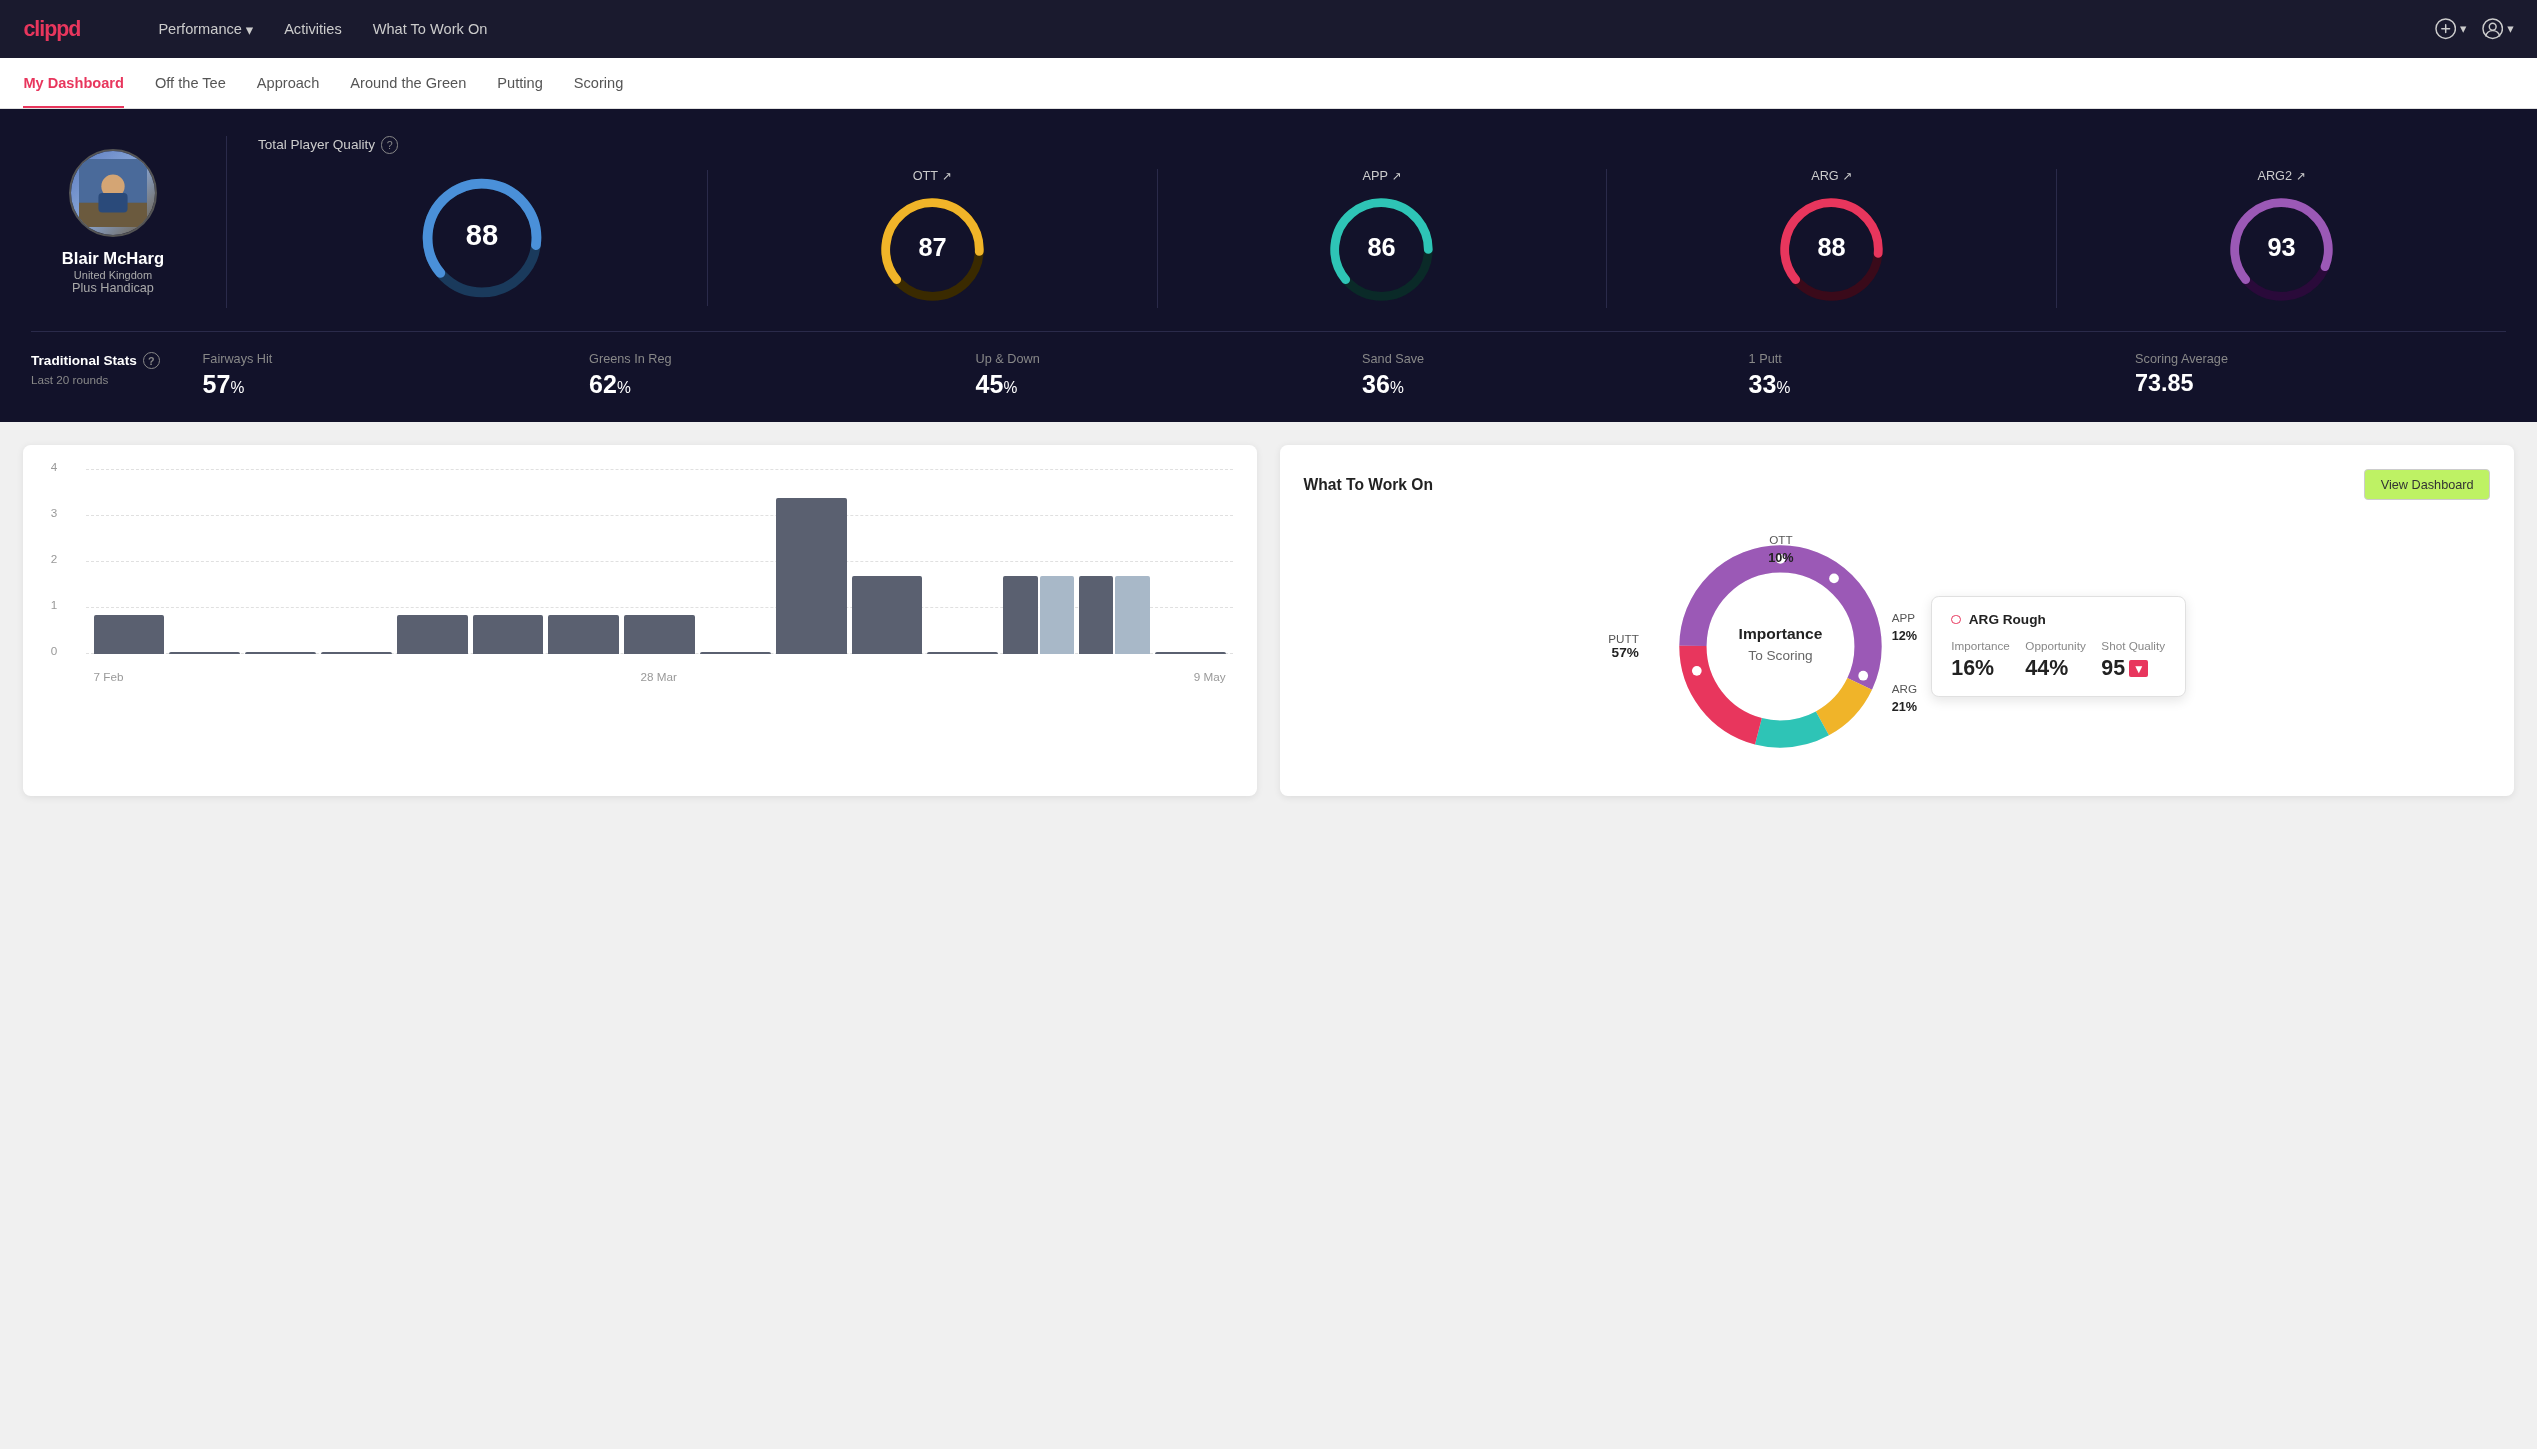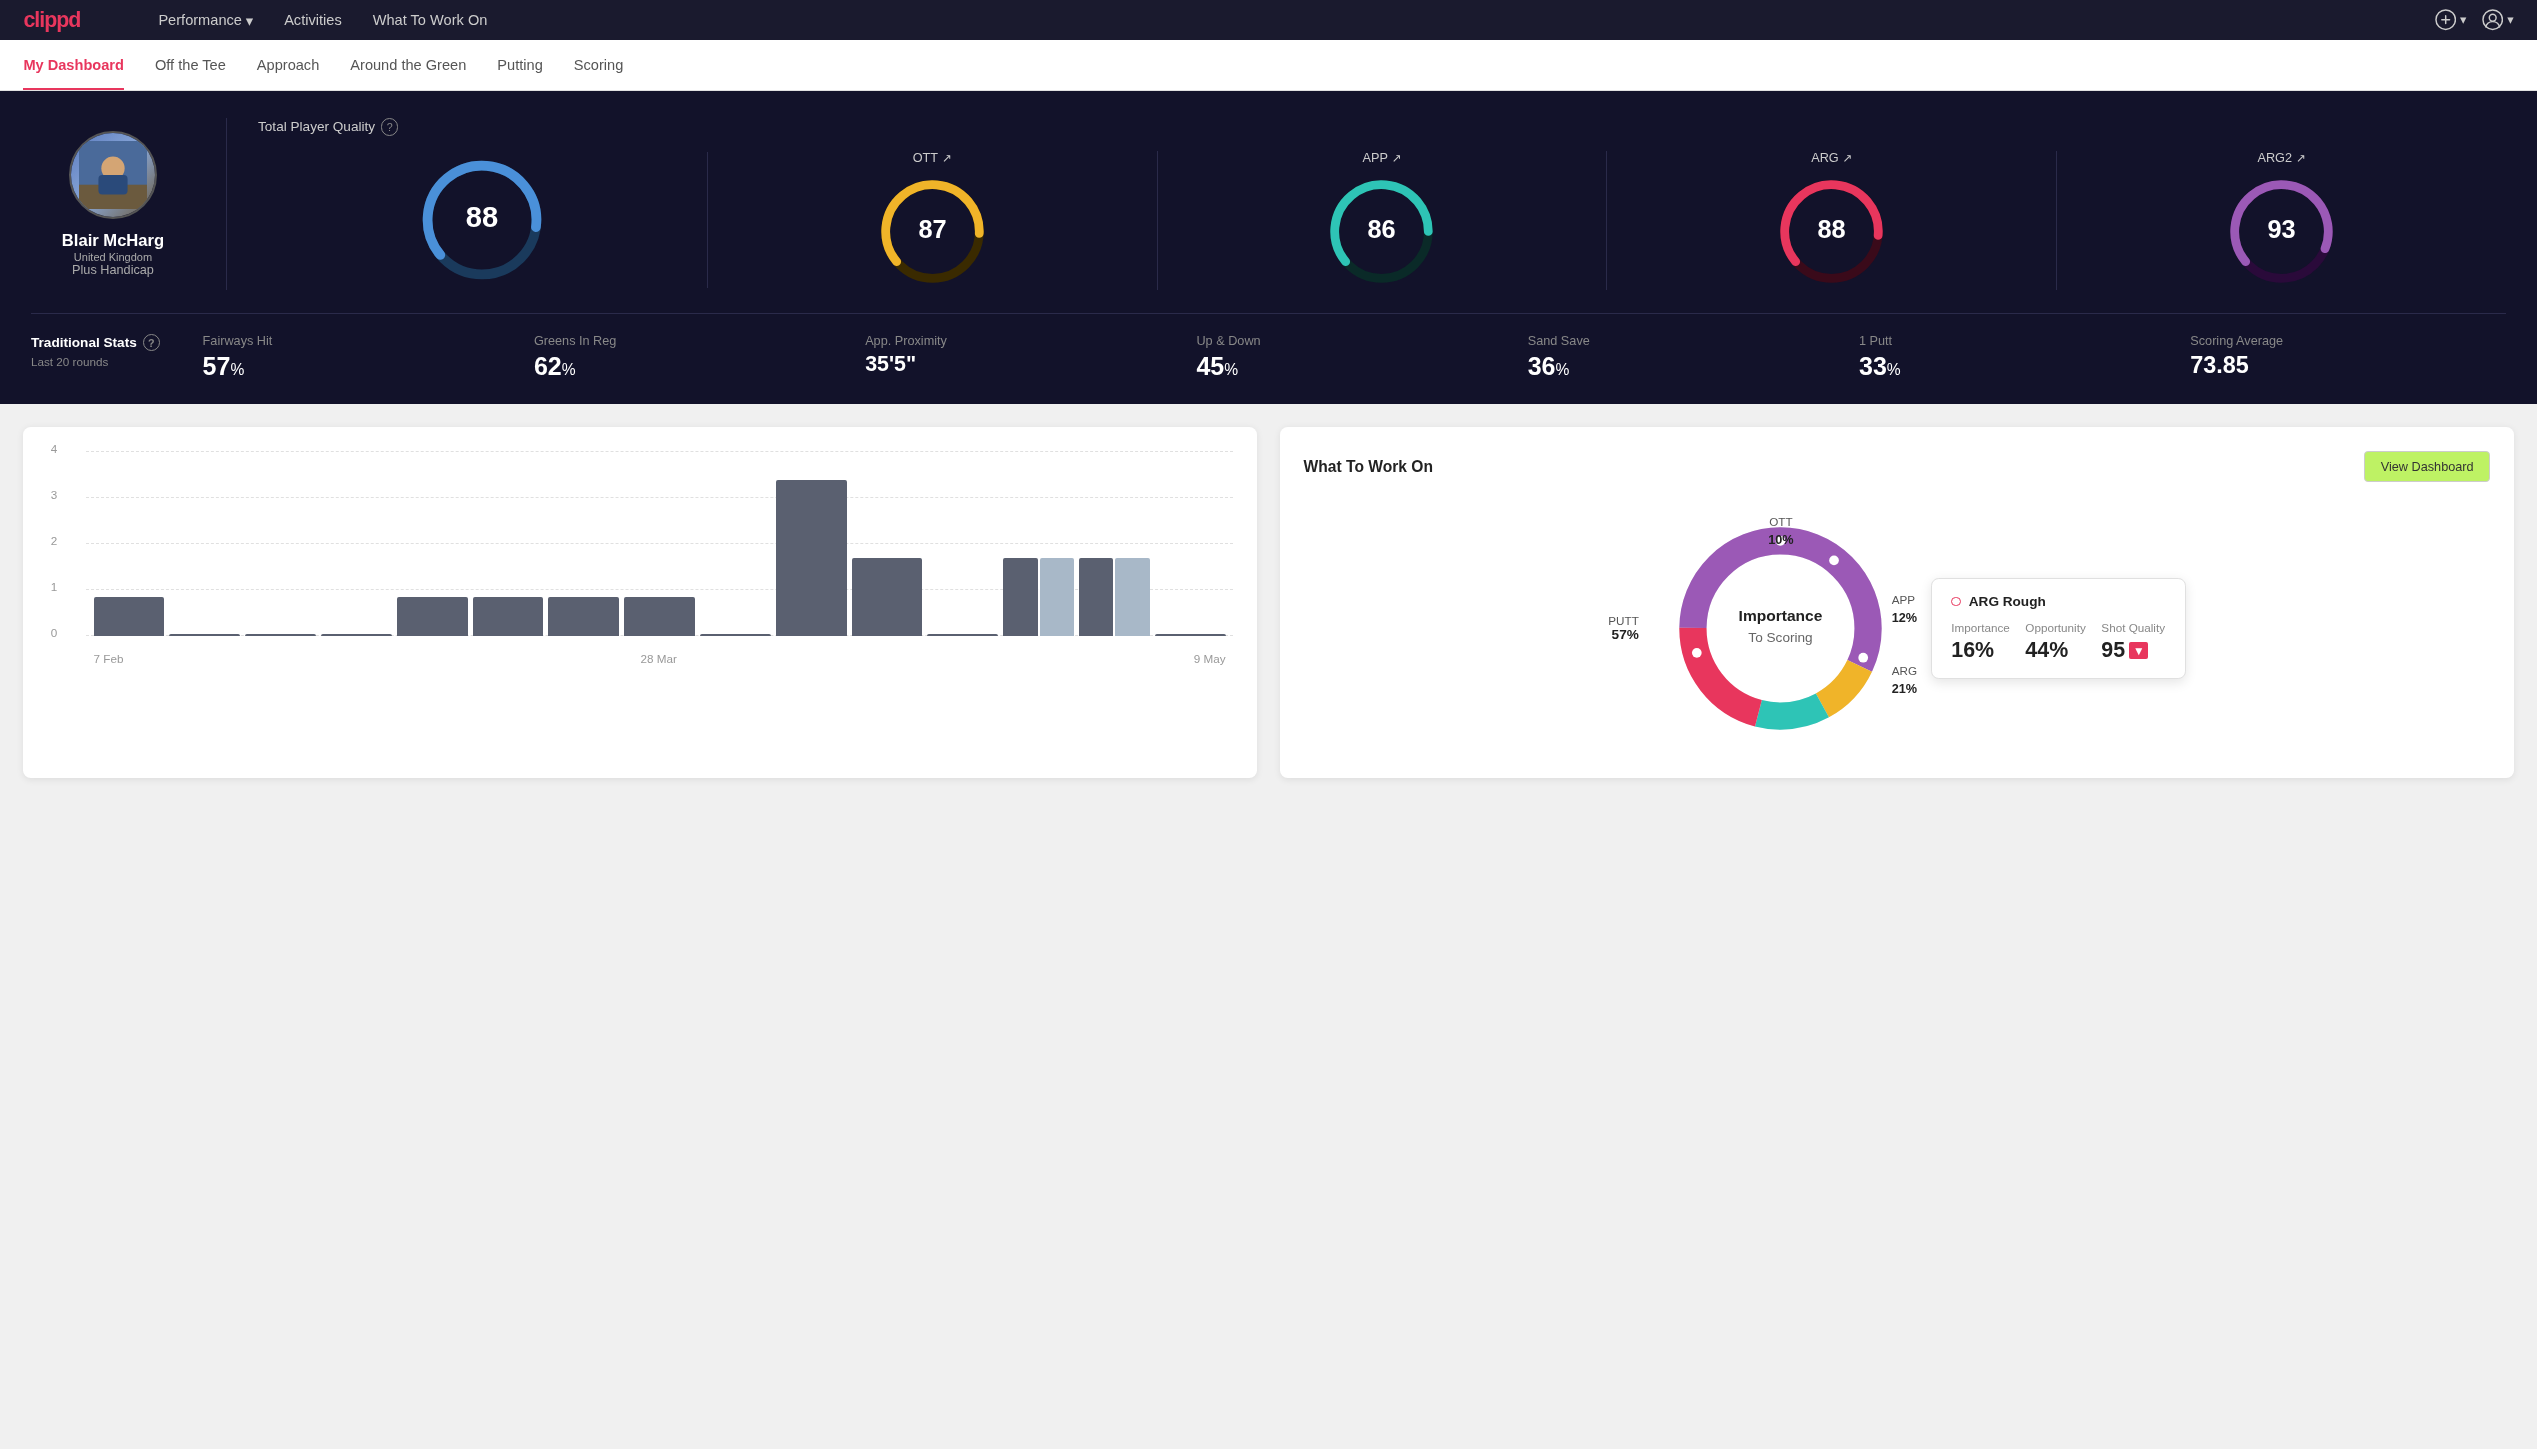--- a/index.html
+++ b/index.html
@@ -4,21 +4,21 @@
   <style>
     * { box-sizing: border-box; margin: 0; padding: 0; }
     body { font-family: -apple-system, BlinkMacSystemFont, 'Segoe UI', sans-serif; background: #f0f0f0; }
 
     
     .top-nav {
       background: #1a1a2e;
       display: flex;
       align-items: center;
       padding: 0 23.4px;
-      height: 40px;
+      height: 58px;
       justify-content: space-between;
     }
     .logo {
       color: #e8365d;
       font-size: 21.4px;
       font-weight: 800;
       letter-spacing: -1px;
     }
     .logo span { color: #e8365d; }
     .nav-links {
@@ -585,26 +585,20 @@
           57<span class="unit">%</span>
         </div>
       </div>
       <div class="stat-item">
         <div class="stat-name">Greens In Reg</div>
         <div class="stat-value">
           62<span class="unit">%</span>
         </div>
       </div>
       <div class="stat-item">
-        <div class="stat-name">App. Proximity</div>
-        <div class="stat-value" style="font-size:21.4px;">
-          35'5"
-        </div>
-      </div>
-      <div class="stat-item">
         <div class="stat-name">Up &amp; Down</div>
         <div class="stat-value">
           45<span class="unit">%</span>
         </div>
       </div>
       <div class="stat-item">
         <div class="stat-name">Sand Save</div>
         <div class="stat-value">
           36<span class="unit">%</span>
         </div>

